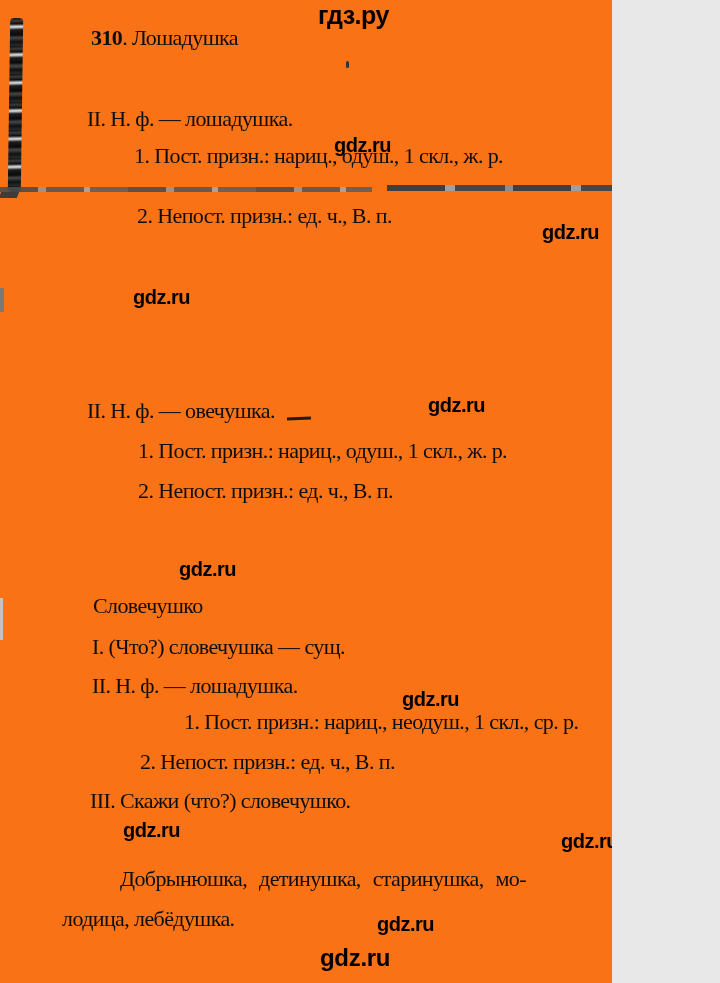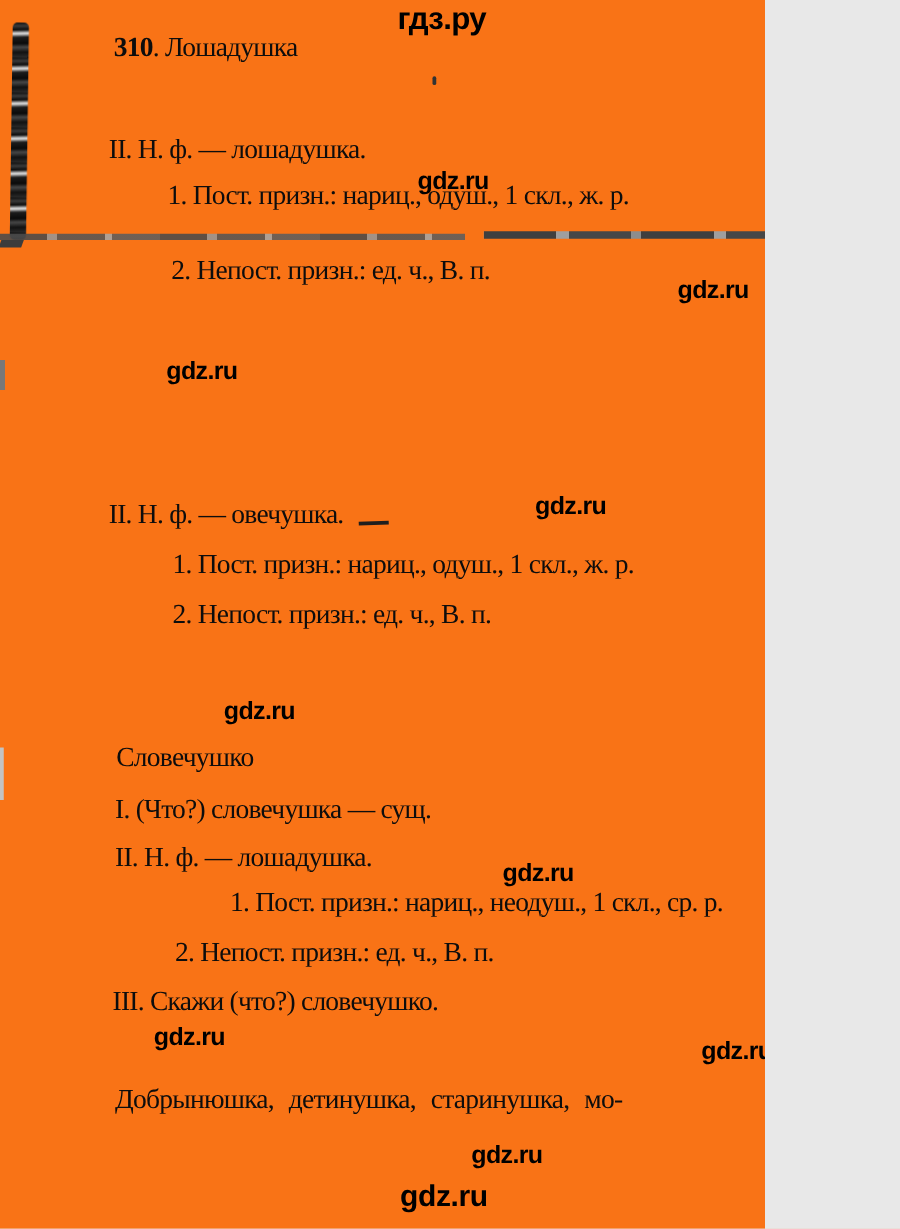--- a/index.html
+++ b/index.html
@@ -76,21 +76,21 @@
     background:#333;border-radius:2px;
   }
   .art-sliver{
     left:0;top:288px;width:4px;height:24px;
     background:#787878;
   }
   .art-smudge{
     left:0;top:598px;width:3px;height:42px;
     background:#c3c3c3;
   }
-  .wide-words{word-spacing:7px;}
+  .wide-words{word-spacing:7px;margin-left:28px;}
 </style>
 </head>
 <body>
 
 <div class="page">
 
   <div class="art art-strip"></div>
   <div class="art art-rule-left"></div>
   <div class="art art-rule-right"></div>
   <div class="art art-tick"></div>
@@ -113,20 +113,21 @@
   <div class="line" style="left:138px;top:480px;">2. Непост. призн.: ед. ч., В. п.</div>
 
   <div class="line" style="left:92px;top:636px;">I. (Что?) словечушка — сущ.</div>
   <div class="line" style="left:93px;top:595px;">Словечушко</div>
   <div class="line" style="left:92px;top:675px;">II. Н. ф. — лошадушка.</div>
   <div class="line" style="left:140px;top:711px;margin-left:44px;">1. Пост. призн.: нариц., неодуш., 1 скл., ср. р.</div>
   <div class="line" style="left:140px;top:751px;">2. Непост. призн.: ед. ч., В. п.</div>
   <div class="line" style="left:90px;top:790px;">III. Скажи (что?) словечушко.</div>
 
   <div class="line wide-words" style="left:92px;top:868px;">Добрынюшка, детинушка, старинушка, мо-</div>
+  <div class="line" style="left:62px;top:908px;">лодица, лебёдушка.</div>
 
   <div class="wm" style="left:334px;top:135px;">gdz.ru</div>
   <div class="wm" style="left:542px;top:222px;">gdz.ru</div>
   <div class="wm" style="left:133px;top:287px;">gdz.ru</div>
   <div class="wm" style="left:428px;top:395px;">gdz.ru</div>
   <div class="wm" style="left:179px;top:559px;">gdz.ru</div>
   <div class="wm" style="left:402px;top:689px;">gdz.ru</div>
   <div class="wm" style="left:123px;top:820px;">gdz.ru</div>
   <div class="wm" style="left:561px;top:831px;">gdz.ru</div>
   <div class="wm" style="left:377px;top:914px;">gdz.ru</div>

